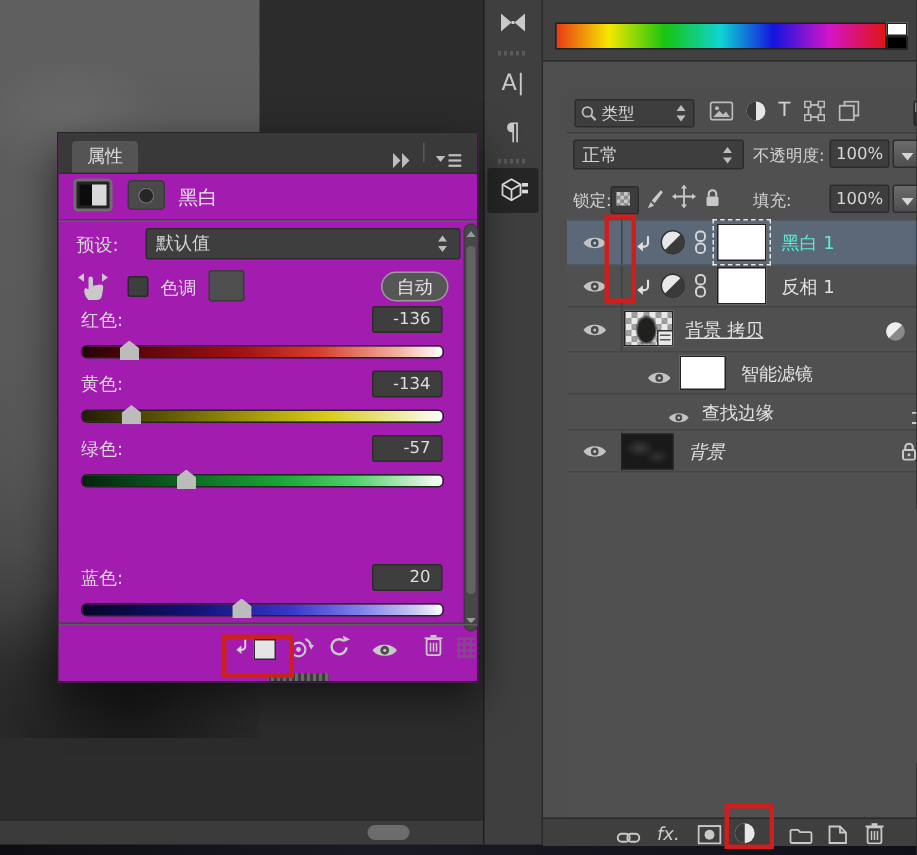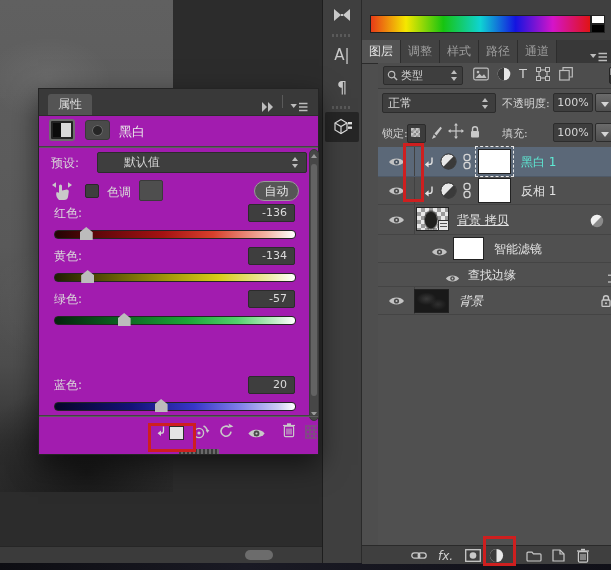--- a/index.html
+++ b/index.html
@@ -70,21 +70,21 @@
   .eyecol{position:absolute;left:0;top:0;bottom:0;width:36px;border-right:1px solid #414141;
       display:flex;align-items:center;justify-content:center;}
   .lname{position:absolute;font-size:12px;color:#e3e3e3;line-height:14px;}
   .maskthumb{position:absolute;background:#fff;border:1px solid #222;box-sizing:border-box;}
   .sel{background:#5b6878;}
   .checker{background-image:linear-gradient(45deg,#9a9a9a 25%,transparent 25%,transparent 75%,#9a9a9a 75%),
       linear-gradient(45deg,#9a9a9a 25%,#e9e9e9 25%,#e9e9e9 75%,#9a9a9a 75%);
       background-size:8px 8px;background-position:0 0,4px 4px;}
 
   .lp-bottom{left:0;top:545px;width:249px;height:18px;background:#3f3f3f;border-top:1px solid #2a2a2a;}
-  .bicon{position:absolute;top:2px;height:15px;display:flex;align-items:center;color:#c9c9c9;}
+  .bicon{position:absolute;top:2px;height:15px;display:flex;align-items:flex-end;color:#c9c9c9;}
 
   
   .props{left:38px;top:88px;width:281px;height:367px;background:#a21caf;
       border:1px solid #242424;box-shadow:0 10px 26px rgba(0,0,0,.55);box-sizing:border-box;}
   .props-header{position:absolute;left:0;top:0;width:100%;height:26px;background:#393939;border-bottom:1px solid #2d2d2d;}
   .props-tab{position:absolute;left:9px;top:5px;height:21px;line-height:21px;padding:0 10px;
       background:#545454;color:#dedede;font-size:12px;border-radius:3px 3px 0 0;}
   .divline{position:absolute;left:0;width:100%;height:0;border-top:1px solid #434343;border-bottom:1px solid #5e5e5e;}
 
   .slider-label{position:absolute;left:15px;top:0;font-size:12px;color:#dadada;}
@@ -159,39 +159,20 @@
   </div>
 
   <div class="abs layers-group">
 
     <div class="abs color-remnant">
       <div class="abs spectrum"></div>
       <div class="abs sw-w"></div>
       <div class="abs sw-b"></div>
     </div>
 
-    <div class="abs tab-bar">
-      <div class="ptab active">图层</div>
-      <div class="ptab">调整</div>
-      <div class="ptab">样式</div>
-      <div class="ptab">路径</div>
-      <div class="ptab">通道</div>
-      <div class="tabbar-rest">
-        <div style="position:absolute;right:4px;top:7px;">
-          <svg width="17" height="10" viewBox="0 0 17 10">
-              <path d="M0 2 l3.2 4 3.2-4 Z" fill="#bdbdbd"></path>
-              <g stroke="#bdbdbd" stroke-width="1.5">
-                <line x1="8.5" y1="1.5" x2="17" y2="1.5"></line>
-                <line x1="8.5" y1="5" x2="17" y2="5"></line>
-                <line x1="8.5" y1="8.5" x2="17" y2="8.5"></line>
-              </g>
-            </svg>
-        </div>
-      </div>
-    </div>
 
     <div class="abs lp-body">
 
       <div class="abs filter-row">
         <div class="dd" style="position:absolute;left:5px;top:3px;width:80px;height:19px;padding:0 3px;">
           <svg width="11" height="11" viewBox="0 0 12 12" style="flex:none;">
               <circle cx="5" cy="5" r="3.5" fill="none" stroke="#bdbdbd" stroke-width="1.3"></circle>
               <line x1="7.7" y1="7.7" x2="11" y2="11" stroke="#bdbdbd" stroke-width="1.6"></line>
             </svg>
           <span style="flex:1;padding-left:3px;">类型</span>
@@ -485,21 +466,21 @@
     </div>
     <div class="abs" style="left:46px;top:31px;width:25px;height:20px;background:#4a4a4a;border:1px solid #3a3a3a;border-radius:3px;box-sizing:border-box;">
       <div style="position:absolute;left:6px;top:4px;width:11px;height:11px;border-radius:50%;background:#262626;box-shadow:0 0 0 1px #6a6a6a inset;"></div>
     </div>
     <span class="abs" style="left:80px;top:34px;font-size:13px;color:#e8e8e8;">黑白</span>
 
     <div class="divline" style="top:57px;"></div>
 
     <span class="abs" style="left:12px;top:66px;font-size:12px;color:#d8d8d8;">预设:</span>
     <div class="dd" style="position:absolute;left:58px;top:63px;width:210px;height:21px;padding:0 6px;font-size:12px;">
-      <span style="flex:1;margin-left:20px;">默认值</span>
+      <span style="flex:1;">默认值</span>
       <span class="updown"></span>
     </div>
 
     <div class="abs" style="left:10px;top:90px;">
       <svg width="26" height="24" viewBox="0 0 26 24">
           <path d="M3 6 l4-2.8 v5.6 Z" fill="#c9c9c9"></path>
           <path d="M23 6 l-4-2.8 v5.6 Z" fill="#c9c9c9"></path>
           <path d="M10 21 c-2.5-2.5-3.6-6-2.2-8l2.2.8 V7 q0-1.6 1.5-1.6 T13 7 v4.5 l4.8-.9 q2.2 0 2 2 l-.8 5.4 q-.5 3-3.8 3 Z" fill="#c9c9c9"></path>
         </svg>
     </div>

